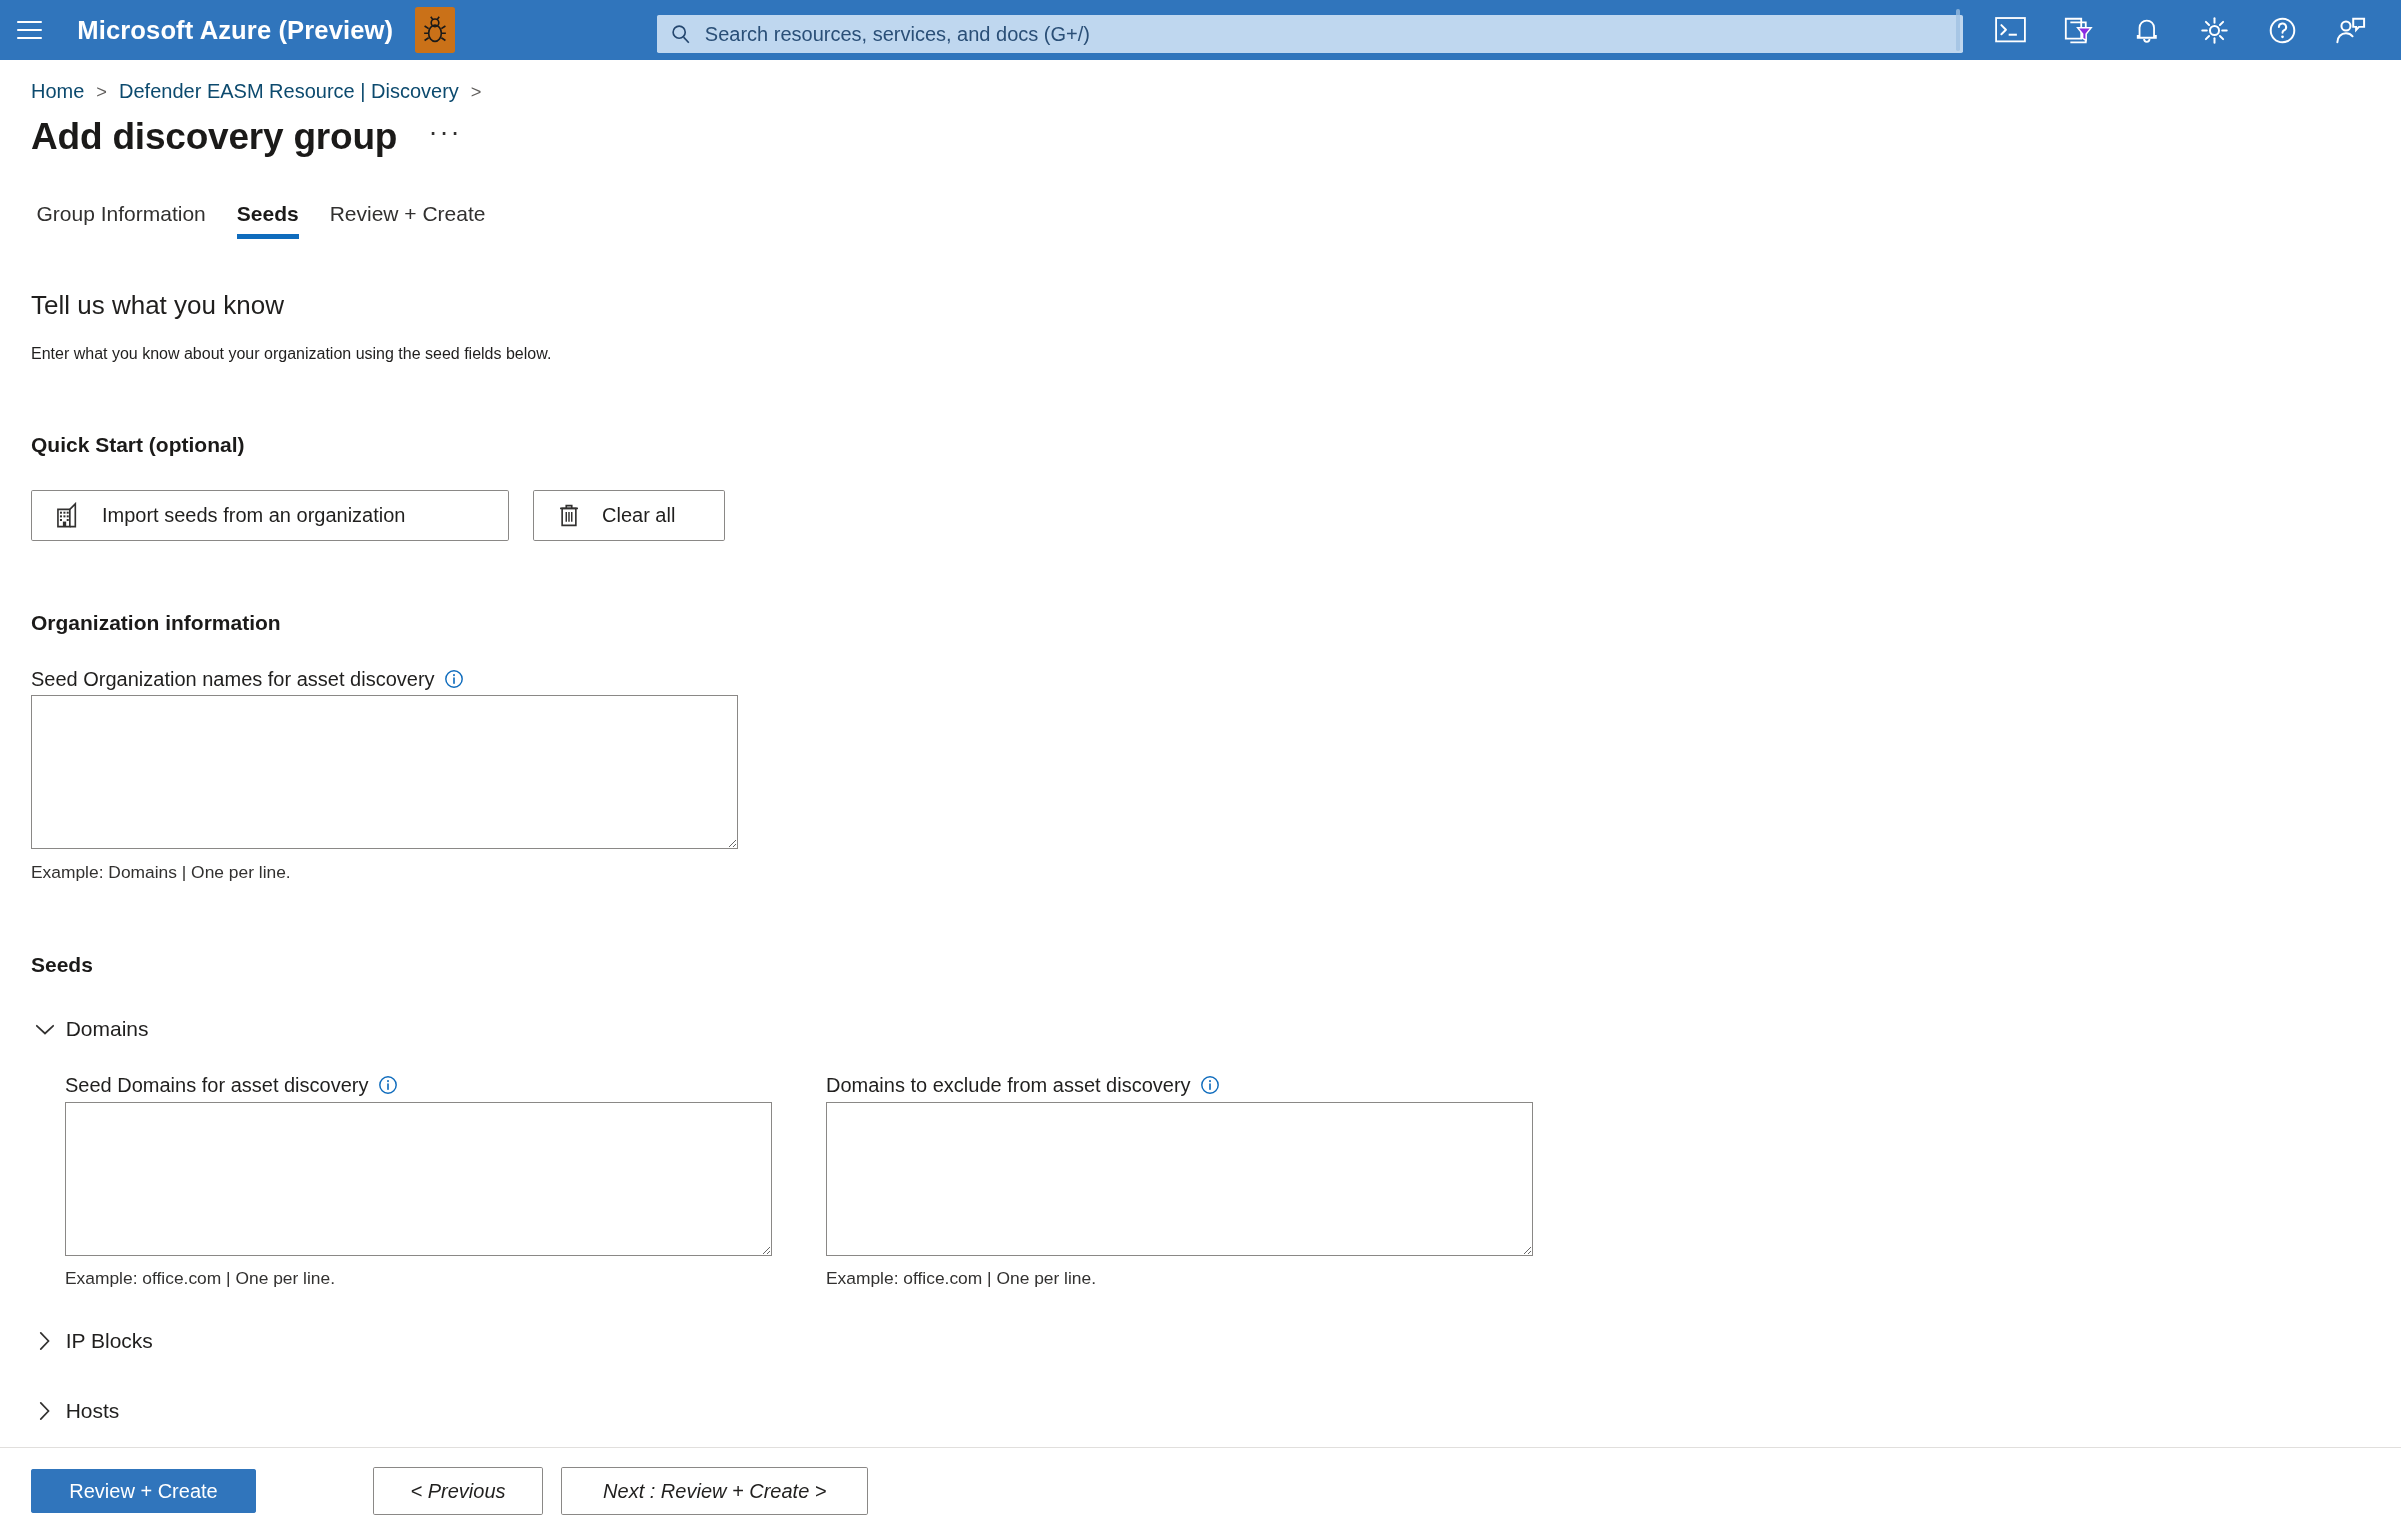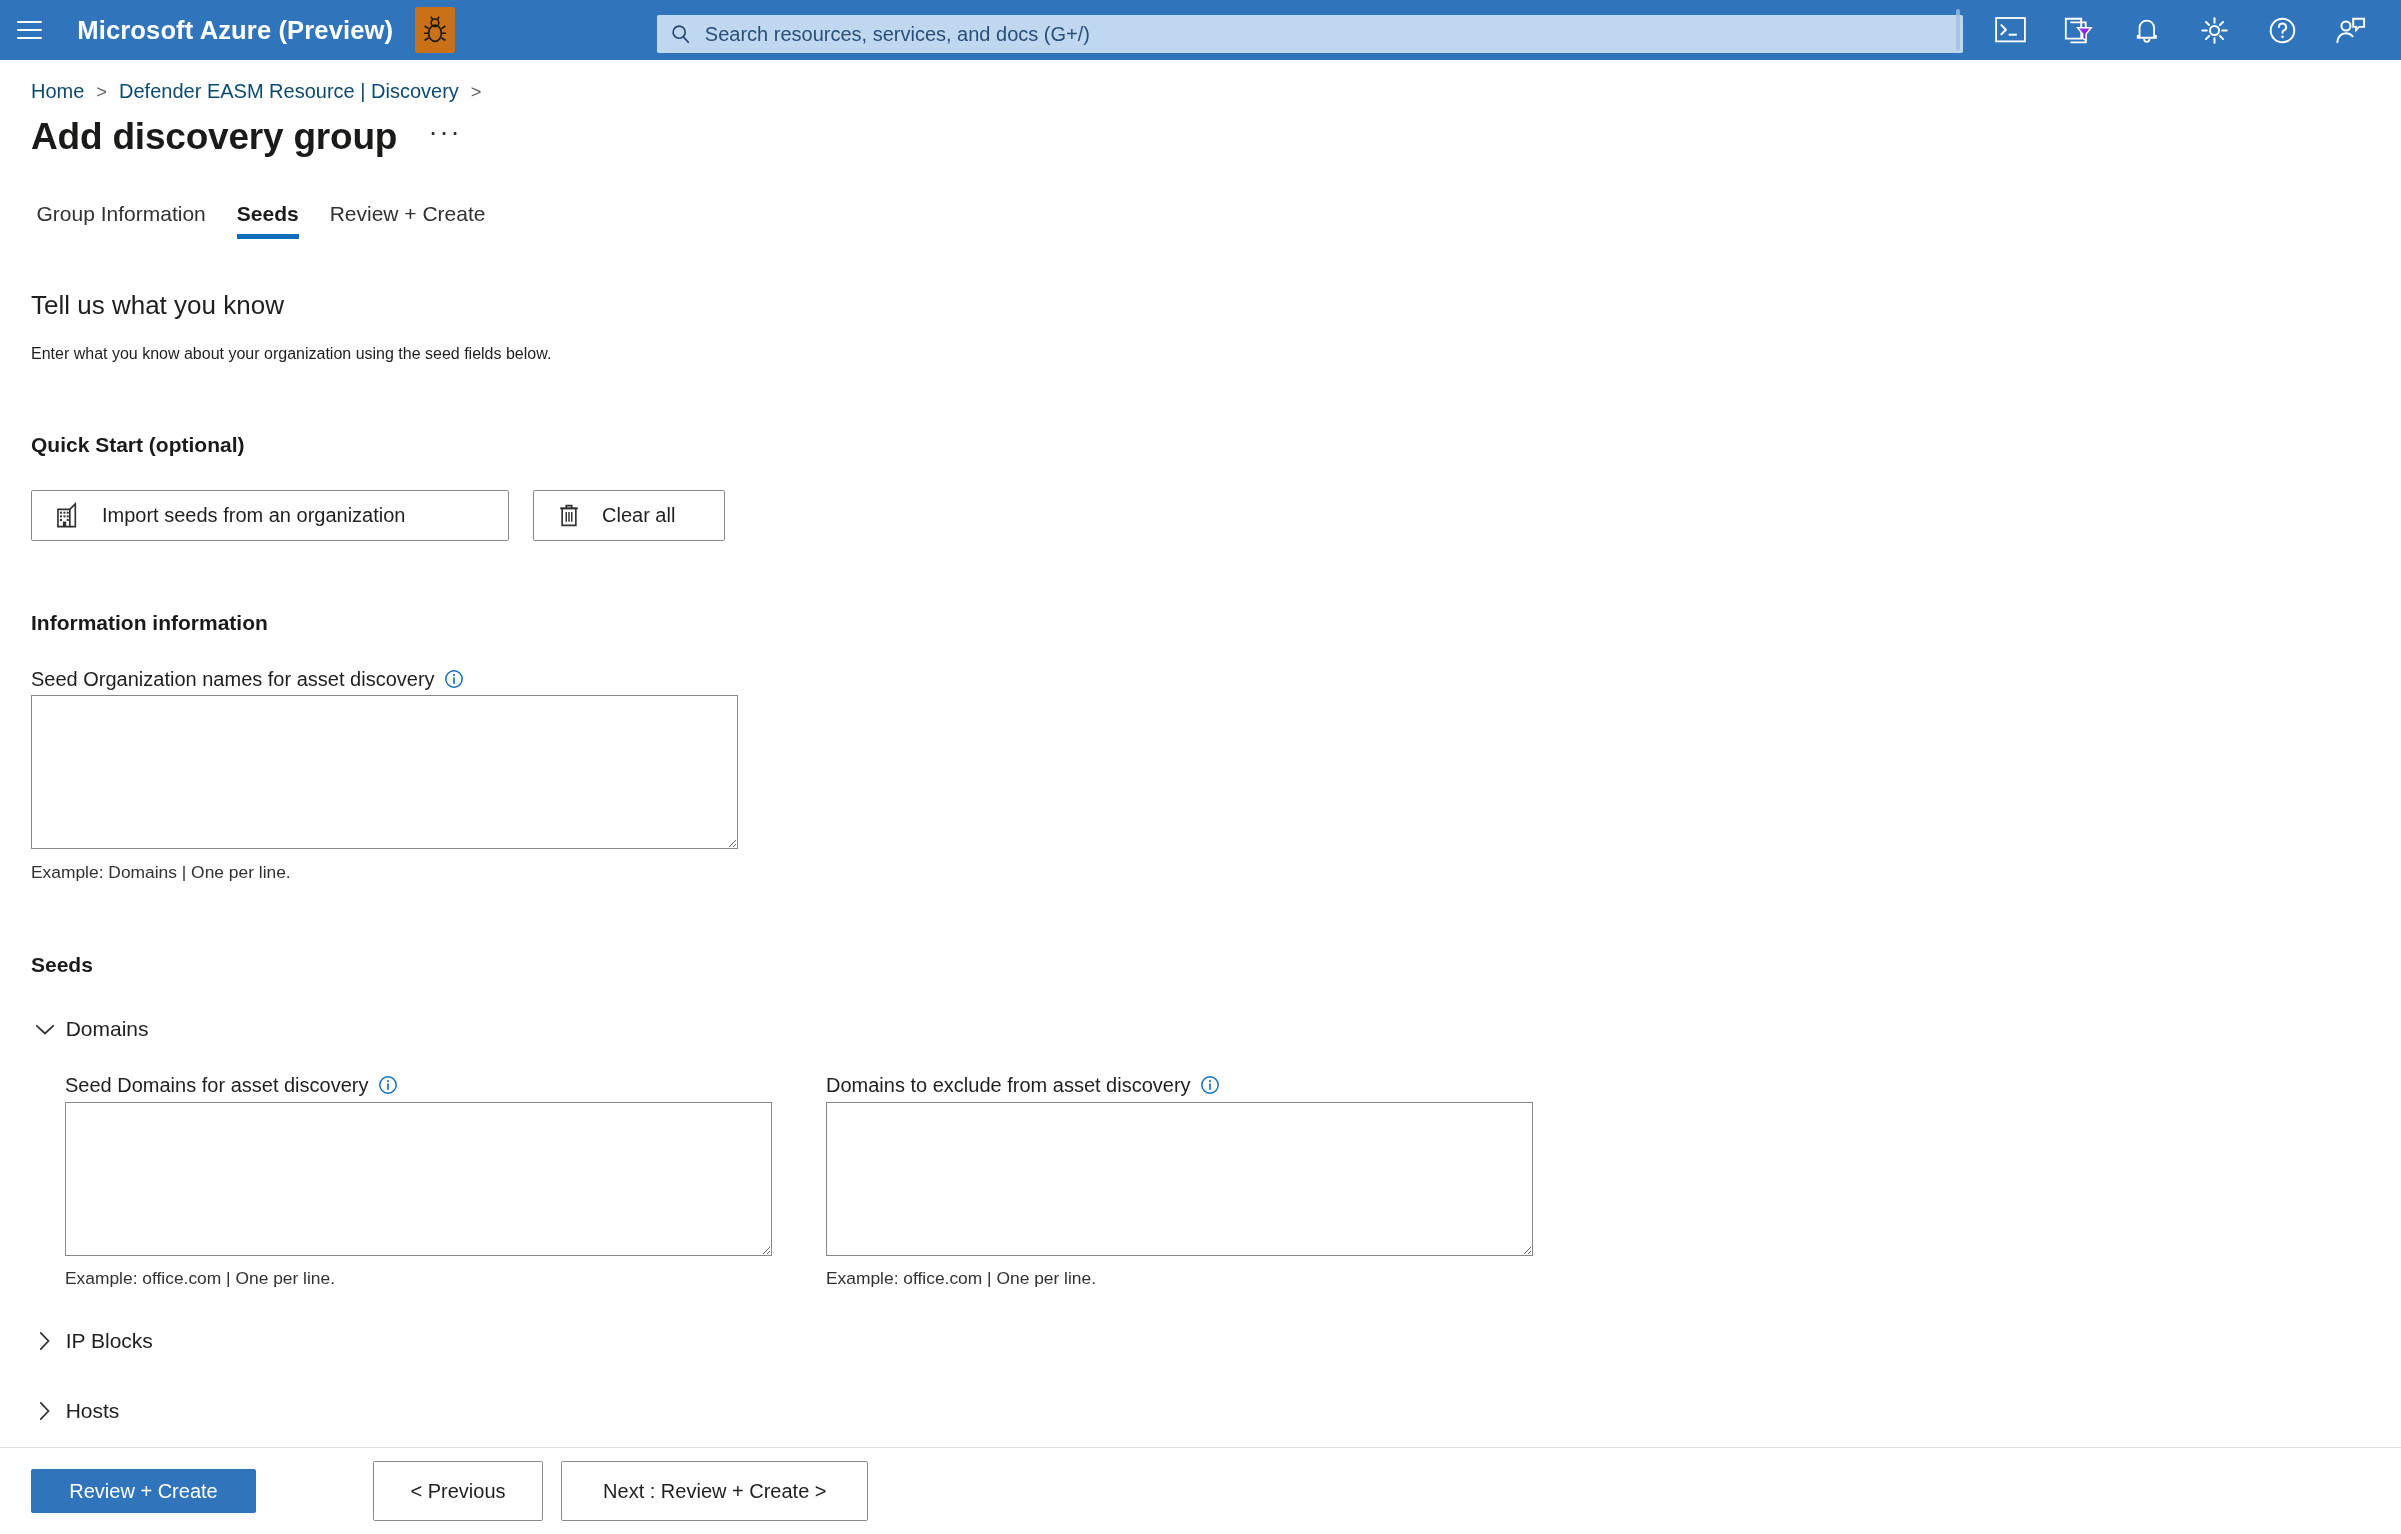--- a/index.html
+++ b/index.html
@@ -244,21 +244,21 @@
   .btn.primary {
     background: #3075bc;
     border: 0.9px solid #3075bc;
     color: #ffffff;
     height: 44px;
     width: 225px;
     justify-content: center;
     font-size: 20px;
   }
   .footer .spacer { width: 117px; }
-  .btn.nav { height: 60px; justify-content: center; }
+  .btn.nav { height: 48px; justify-content: center; font-style: italic; }
   .btn.prev { width: 170px; }
   .btn.next { width: 307px; margin-left: 18.3px; }
 </style>
 </head>
 <body>
 
 <div class="topbar">
   <div class="hamburger">
     <div class="bars">
       <span></span>
@@ -406,21 +406,21 @@
               <line x1="9" y1="11" x2="9" y2="21.5"></line>
               <line x1="12" y1="11" x2="12" y2="21.5"></line>
               <line x1="15" y1="11" x2="15" y2="21.5"></line>
             </g>
           </svg>
         </span>
         <span>Clear all</span>
       </button>
     </div>
 
-    <h3 class="grp">Information information</h3>
+    <h3 class="grp">Organization information</h3>
 
     <div class="fieldlabel">
       <span>Seed Organization names for asset discovery</span>
       <span class="info">
         <svg width="20" height="20" viewBox="0 0 22 22" aria-hidden="true">
           <circle cx="11" cy="11" r="9" fill="none" stroke="#0f6cbd" stroke-width="1.6"></circle>
           <rect x="10.1" y="9.3" width="1.8" height="7" fill="#0f6cbd"></rect>
           <rect x="10.1" y="5.6" width="1.8" height="2.2" fill="#0f6cbd"></rect>
         </svg>
       </span>

